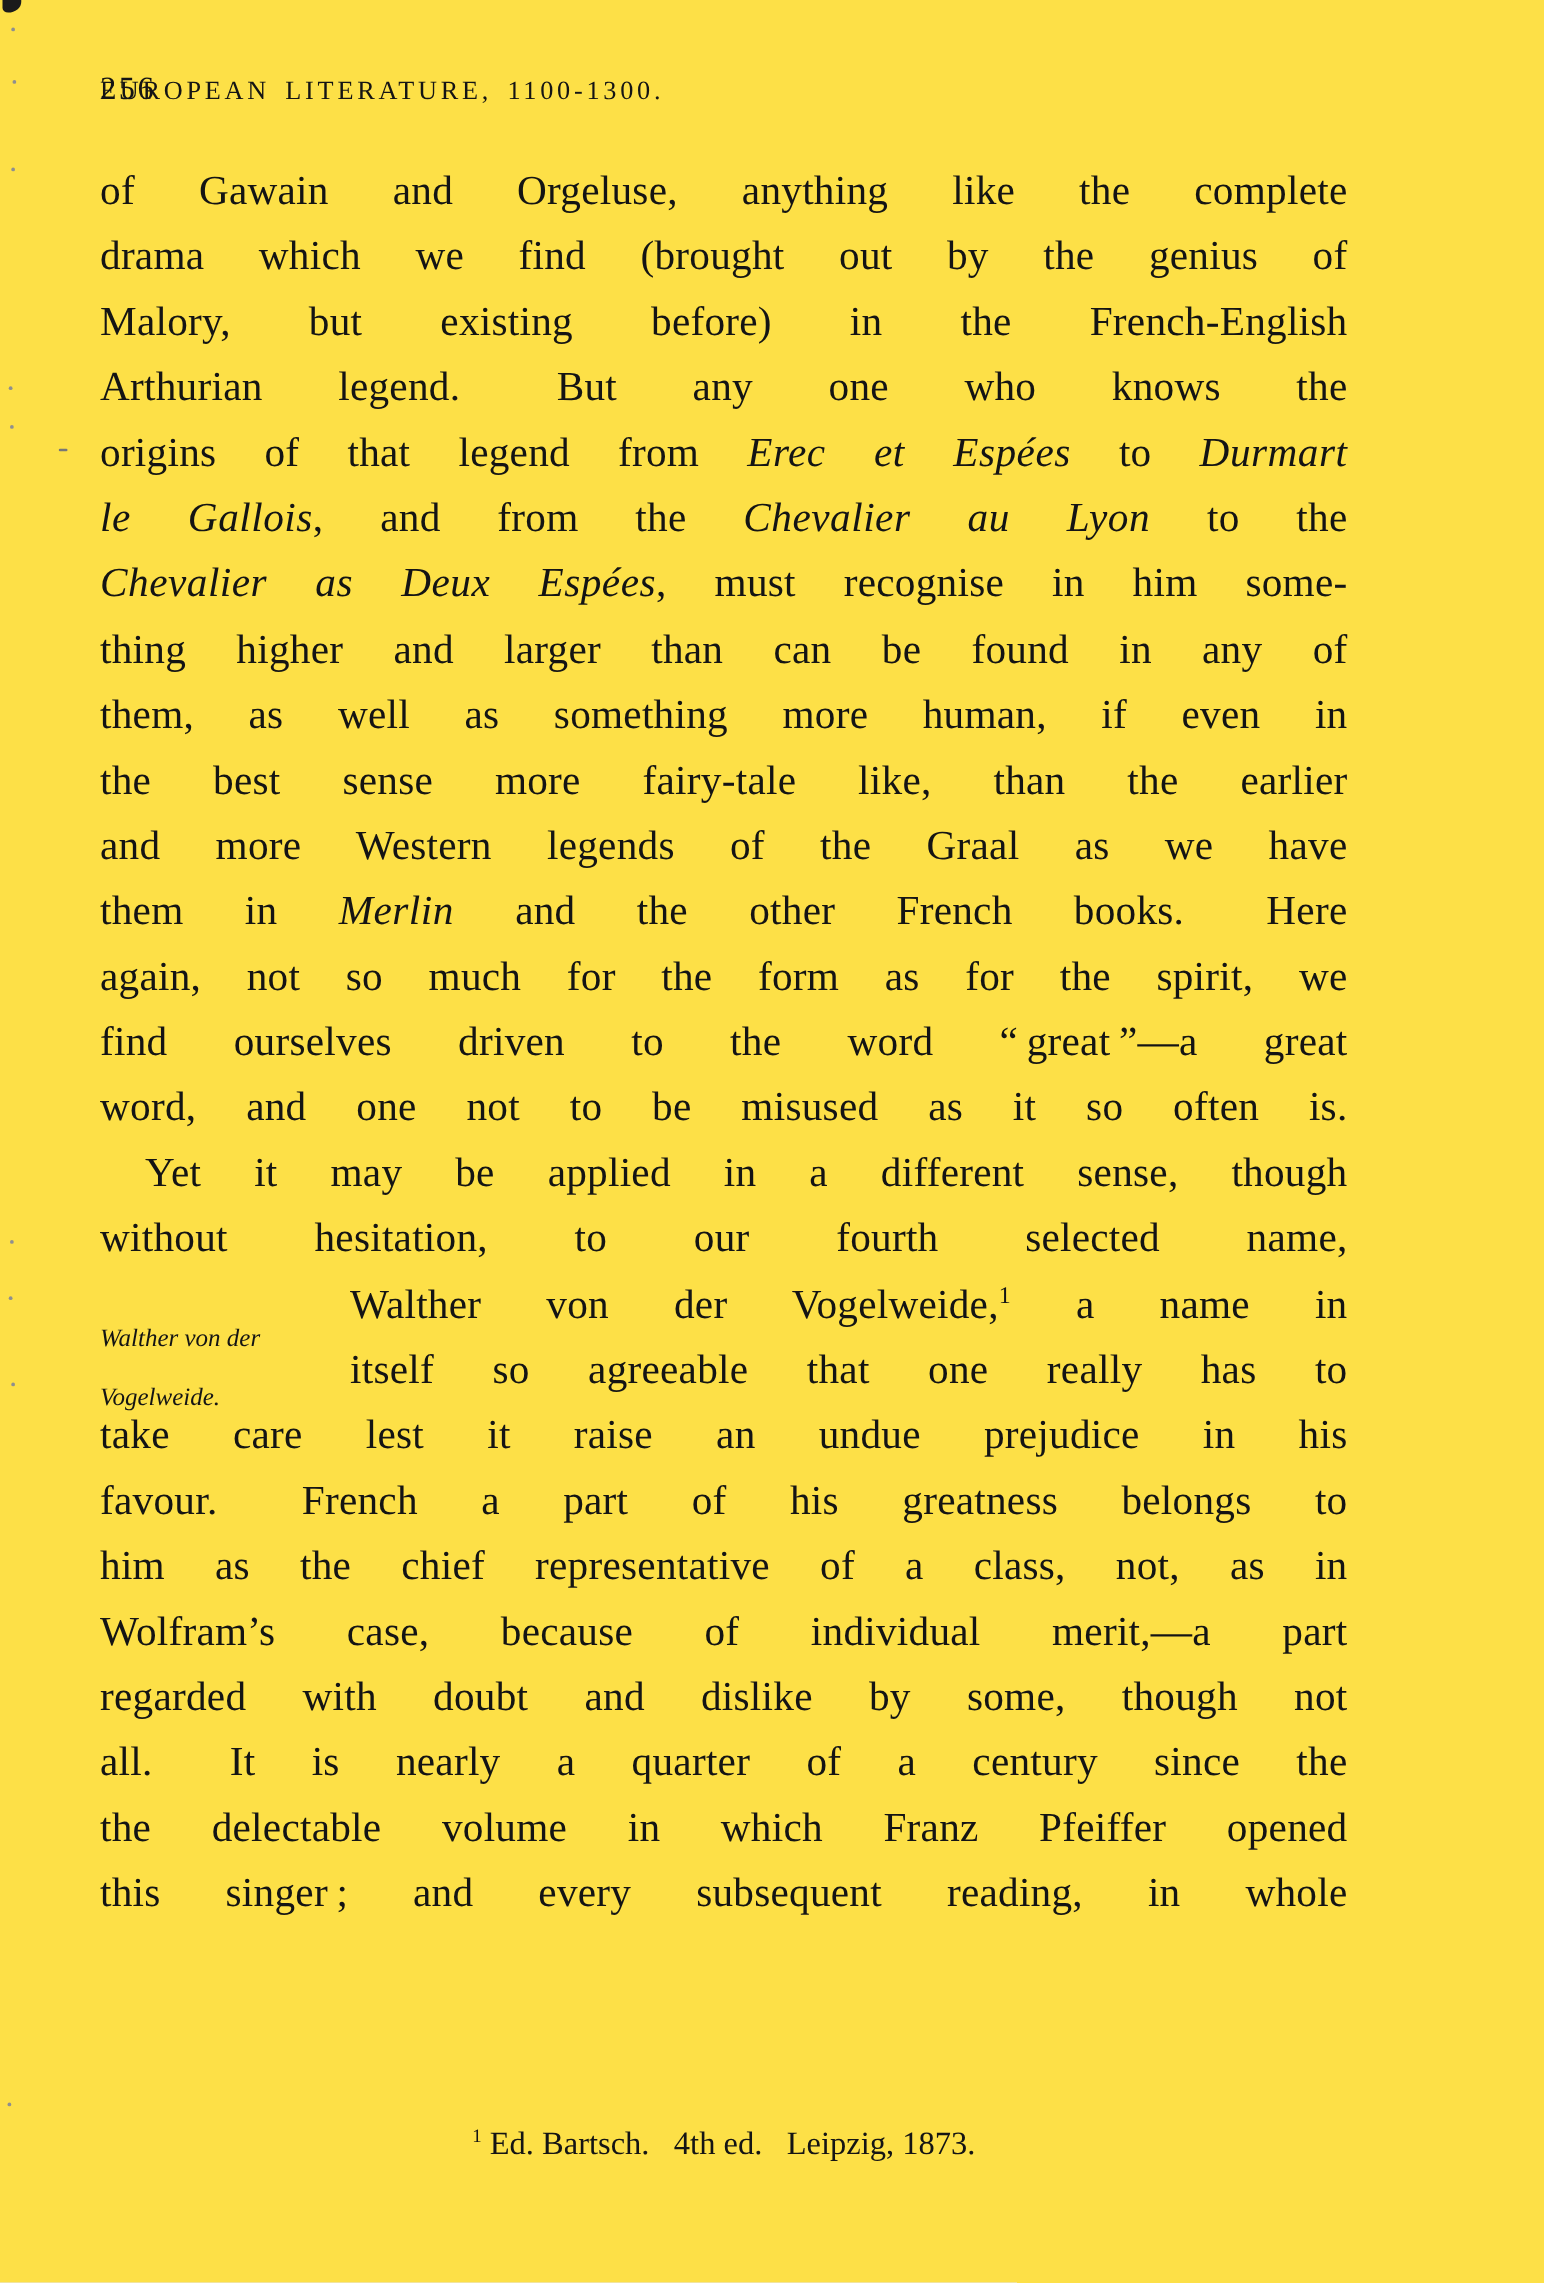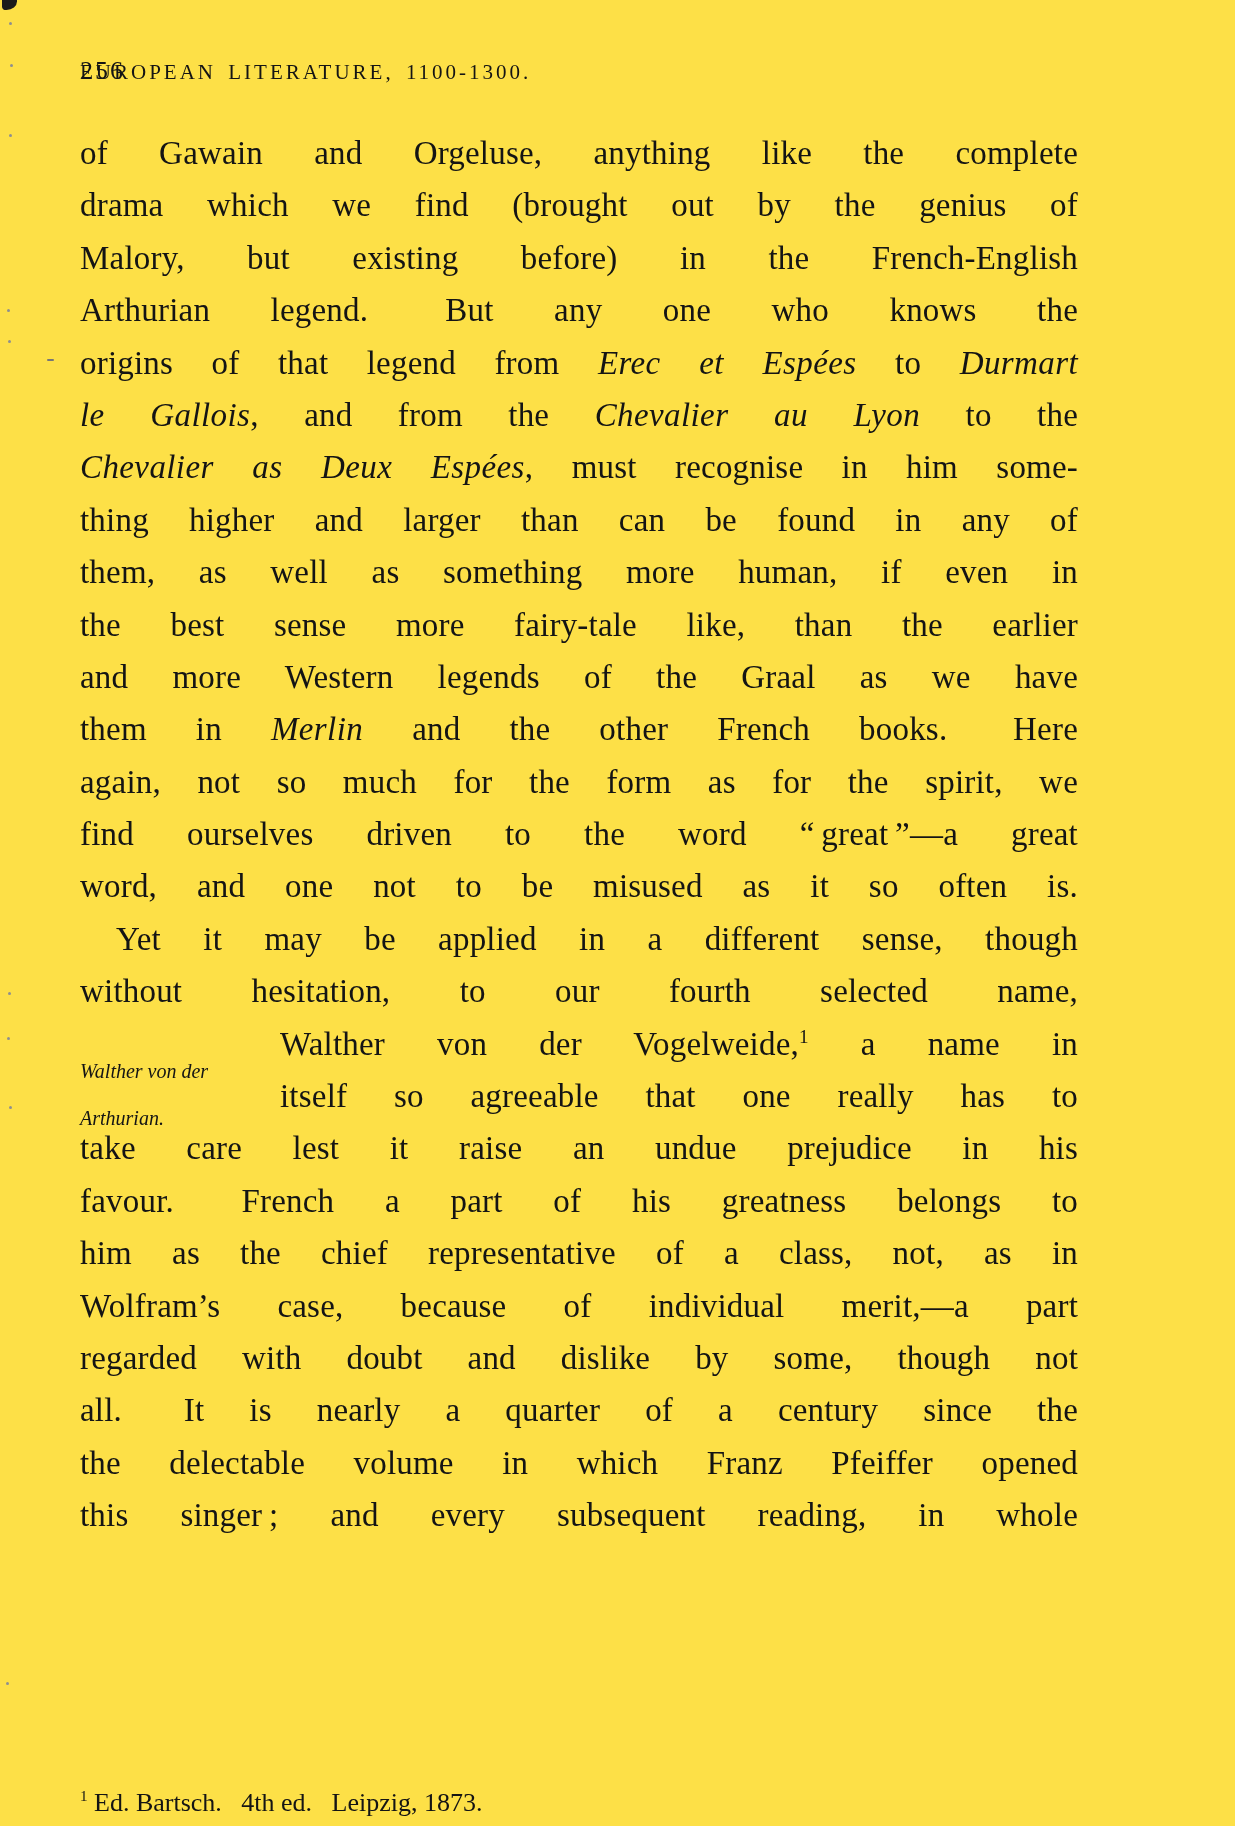--- a/index.html
+++ b/index.html
@@ -32,22 +32,22 @@
   .line i { letter-spacing:0.4px; }
   sup { font-size:58%; vertical-align:super; line-height:0; }
   
   .sidenote {
     position:absolute; left:80px; top:1048px; width:192px;
     font-style:italic; font-size:20px; line-height:47px;
     white-space:nowrap;
   }
   
   .footnote {
-    position:absolute; left:80px; top:1788px; width:998px;
-    text-align:left; font-size:26px;
+    position:absolute; left:80px; top:1700px; width:998px;
+    text-align:center; font-size:26px;
   }
   
   .speck { position:absolute; background:#8f8f8f; border-radius:50%; width:3px; height:3px; }
   .corner-mark {
     position:absolute; left:2px; top:-2px; width:15px; height:12px;
     background:#1b1b1b; border-radius:0 0 70% 30%;
   }
   .dash-speck { position:absolute; background:#777; width:7px; height:2px; border-radius:1px; }
 </style>
 </head>
@@ -95,18 +95,18 @@
       <div class="line"><span>him as the chief representative of a class, not, as in</span></div>
       <div class="line"><span>Wolfram’s case, because of individual merit,—a part</span></div>
       <div class="line"><span>regarded with doubt and dislike by some, though not</span></div>
       <div class="line"><span>all.  It is nearly a quarter of a century since the</span></div>
       <div class="line"><span>the delectable volume in which Franz Pfeiffer opened</span></div>
       <div class="line"><span>this singer ; and every subsequent reading, in whole</span></div>
     </div>
 
   <div class="sidenote">
     <div>Walther von der</div>
-    <div>Arthurian.</div>
+    <div>Vogelweide.</div>
   </div>
 
   <div class="footnote"><sup>1</sup><span> Ed. Bartsch.  4th ed.  Leipzig, 1873.</span></div>
 
 </div>
 
 </body></html>

